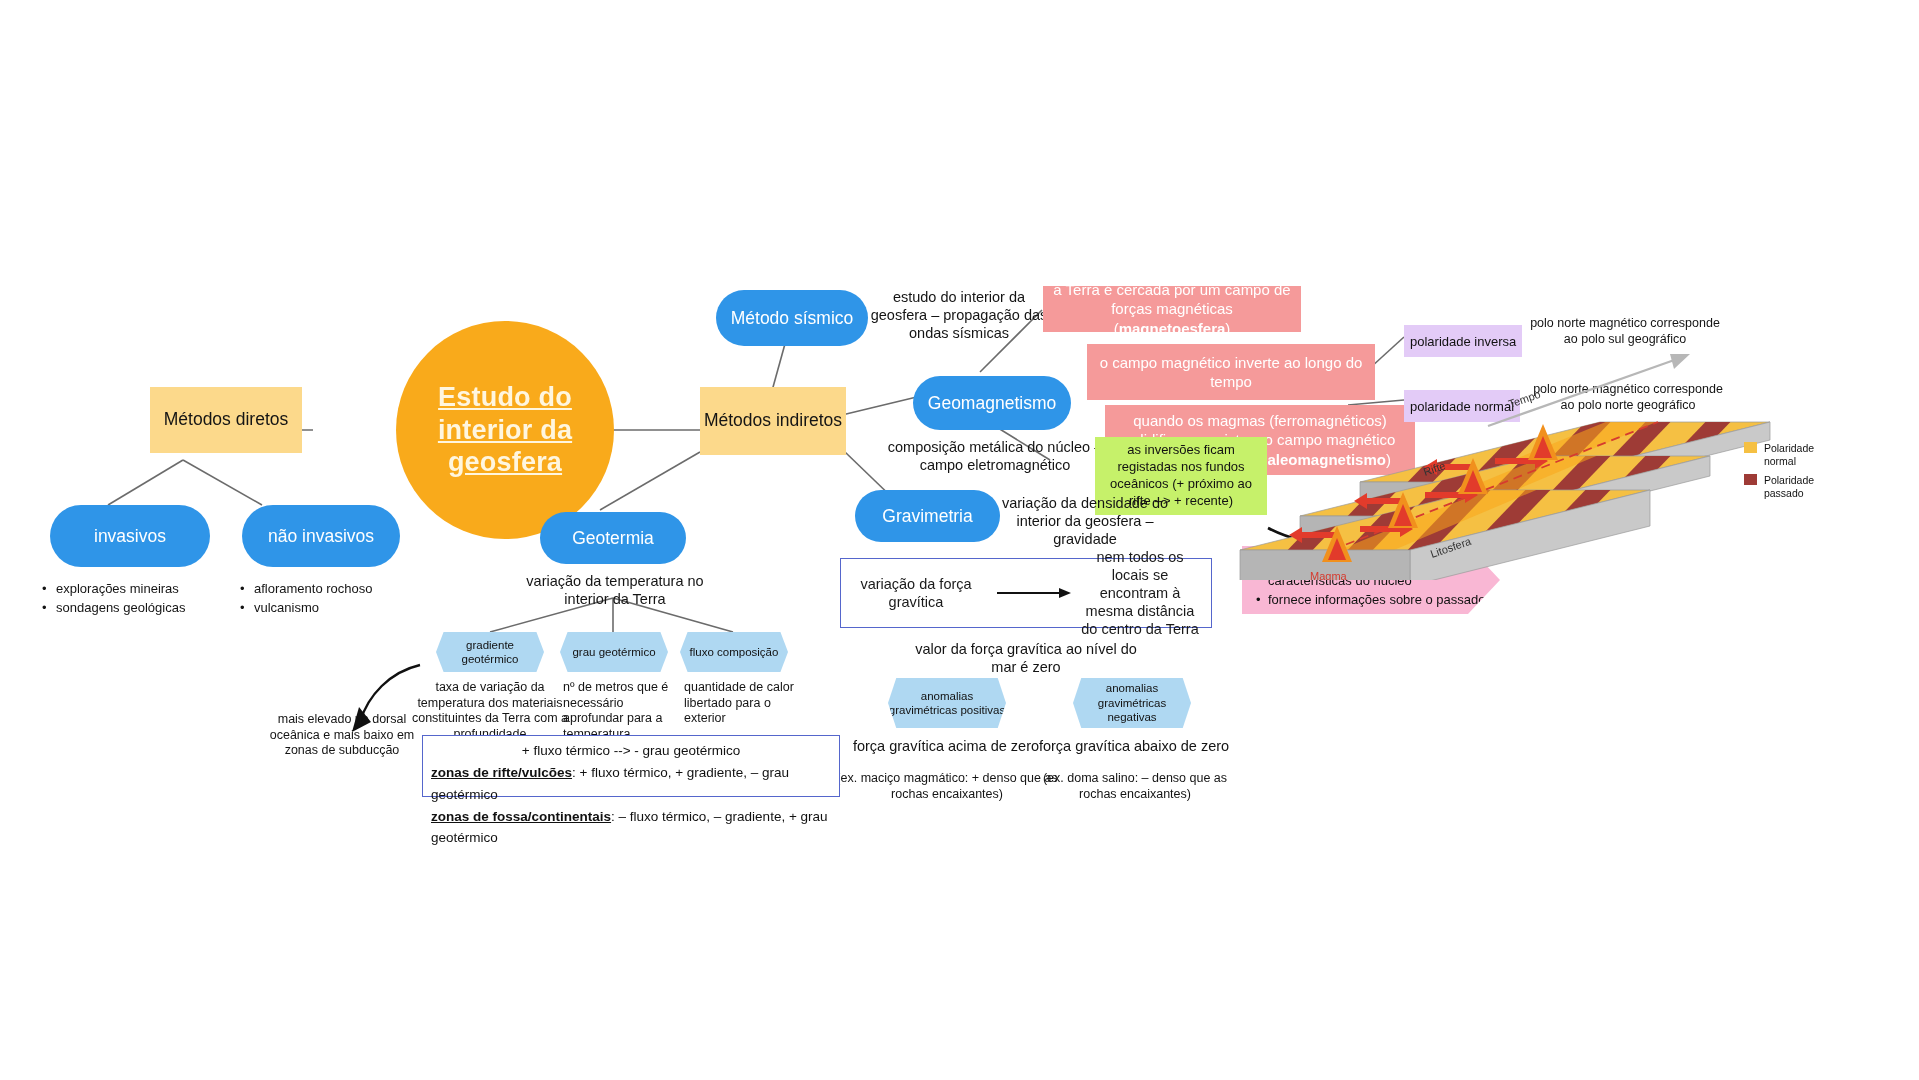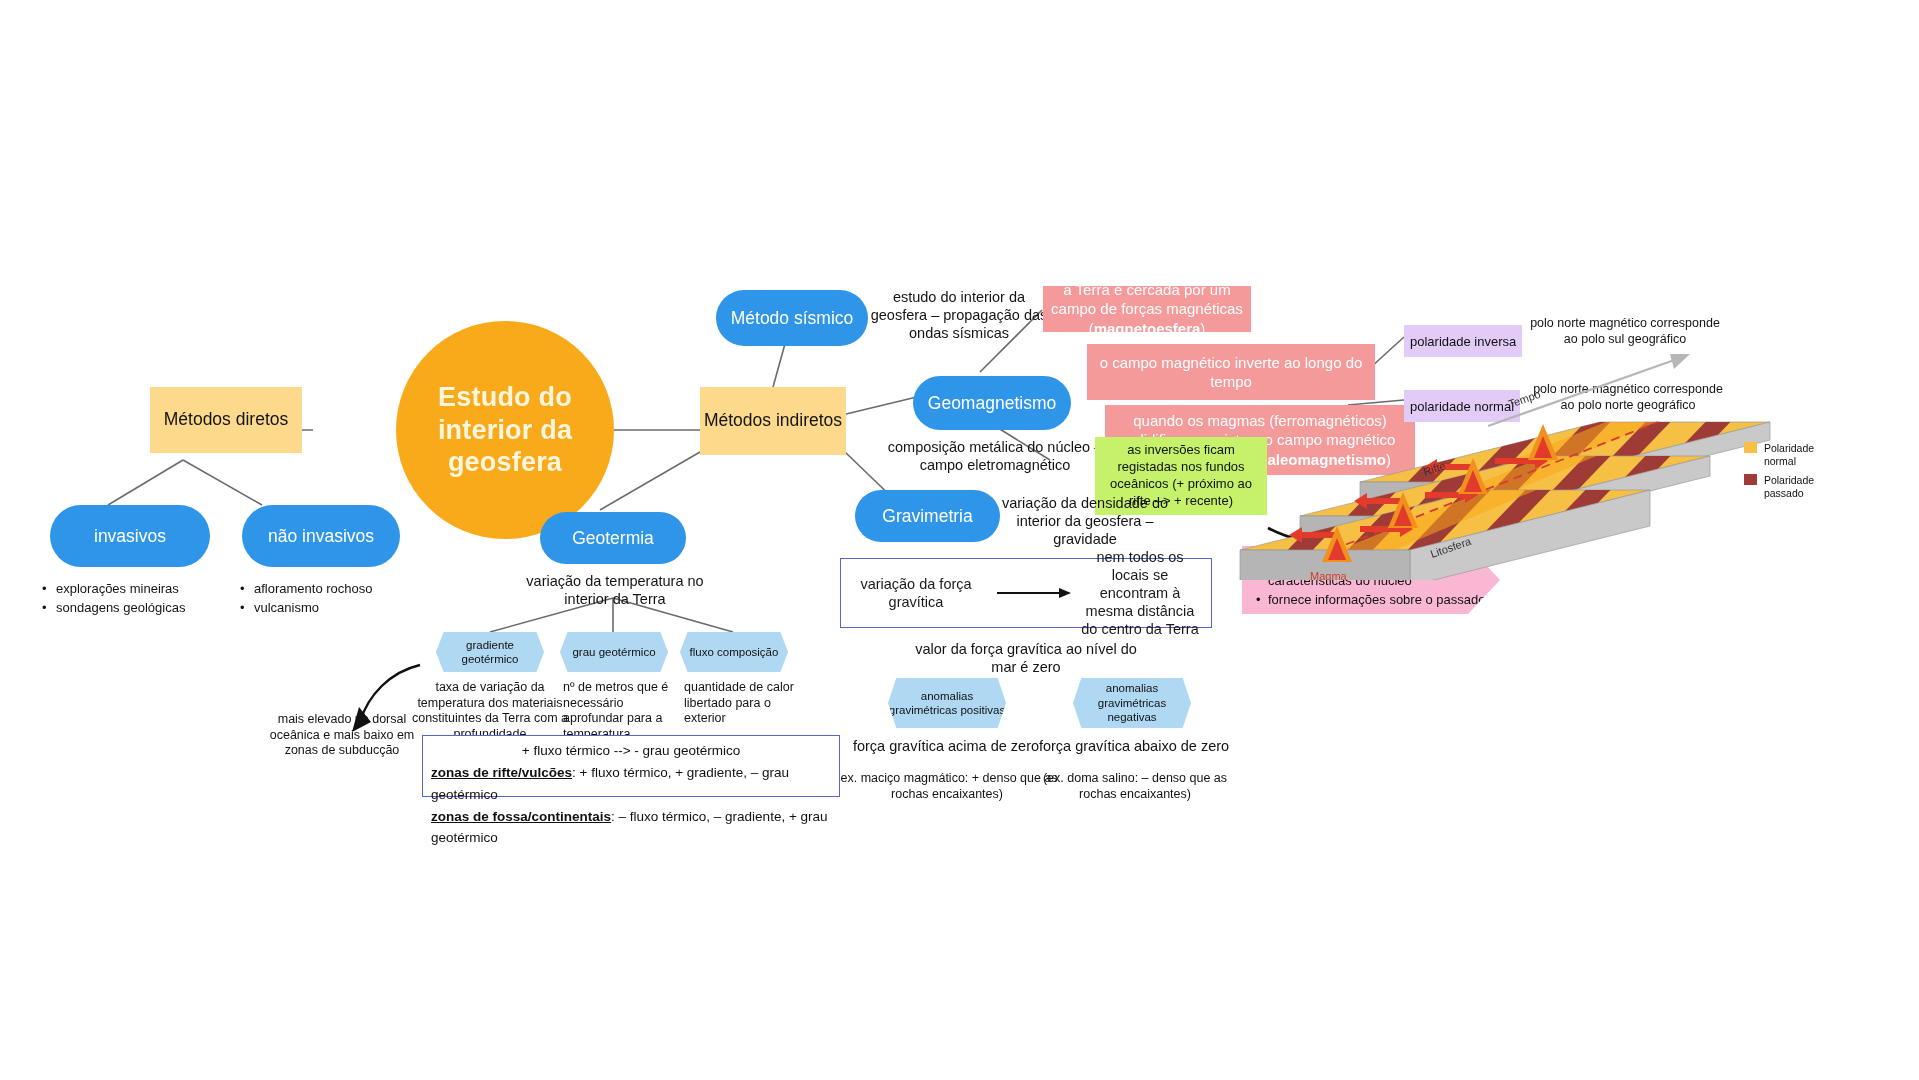--- a/index.html
+++ b/index.html
@@ -6,21 +6,21 @@
   body{width:1919px;height:1080px;position:relative;overflow:hidden;
        font-family:"Liberation Sans",sans-serif;color:#1a1a1a;}
   #canvas{position:absolute;left:0;top:0;width:1919px;height:1080px;}
   #links{position:absolute;left:0;top:0;width:1919px;height:1080px;pointer-events:none;}
   .node{position:absolute;box-sizing:border-box;}
 
   
   .central{
     width:218px;height:218px;border-radius:50%;background:#F9AA1B;
     display:flex;align-items:center;justify-content:center;text-align:center;
-    color:#FFF6DF;font-weight:bold;font-size:27px;line-height:1.2;letter-spacing:.2px;
+    color:#FFF6DF;font-weight:bold;font-size:27px;line-height:1.2;letter-spacing:.2px;text-decoration:underline;
   }
   
   .ybox{
     background:#FCD98B;display:flex;align-items:center;justify-content:center;
     text-align:center;font-size:17.5px;color:#141414;line-height:1.25;
   }
   
   .pill{
     background:#2F95E8;border-radius:32px;display:flex;align-items:center;
     justify-content:center;text-align:center;color:#ffffff;font-size:17.5px;
@@ -145,21 +145,21 @@
   </div>
 
   <div class="node ybox" style="left:700px;top:387px;width:146px;height:68px;">Métodos indiretos</div>
 
   <div class="node pill" style="left:716px;top:290px;width:152px;height:56px;">Método sísmico</div>
   <div class="node cap" style="left:866px;top:288px;width:186px;">estudo do interior da geosfera – propagação das ondas sísmicas</div>
 
   <div class="node pill" style="left:913px;top:376px;width:158px;height:54px;">Geomagnetismo</div>
   <div class="node cap" style="left:880px;top:438px;width:230px;">composição metálica do núcleo – campo eletromagnético</div>
 
-  <div class="node pink" style="left:1043px;top:286px;width:208px;height:46px;">
+  <div class="node pink" style="left:1043px;top:286px;width:258px;height:46px;">
     <span><span>a Terra é cercada por um campo de forças magnéticas (</span><b>magnetoesfera</b><span>)</span></span>
   </div>
 
   <div class="node pink" style="left:1087px;top:344px;width:288px;height:56px;">o campo magnético inverte ao longo do tempo</div>
 
   <div class="node pink" style="left:1105px;top:405px;width:310px;height:70px;">
     <span><span>quando os magmas (ferromagnéticos) solidificam, registam o campo magnético naquele momento (</span><b>paleomagnetismo</b><span>)</span></span>
   </div>
 
   <div class="node purple" style="left:1404px;top:325px;height:22px;">polaridade inversa</div>

